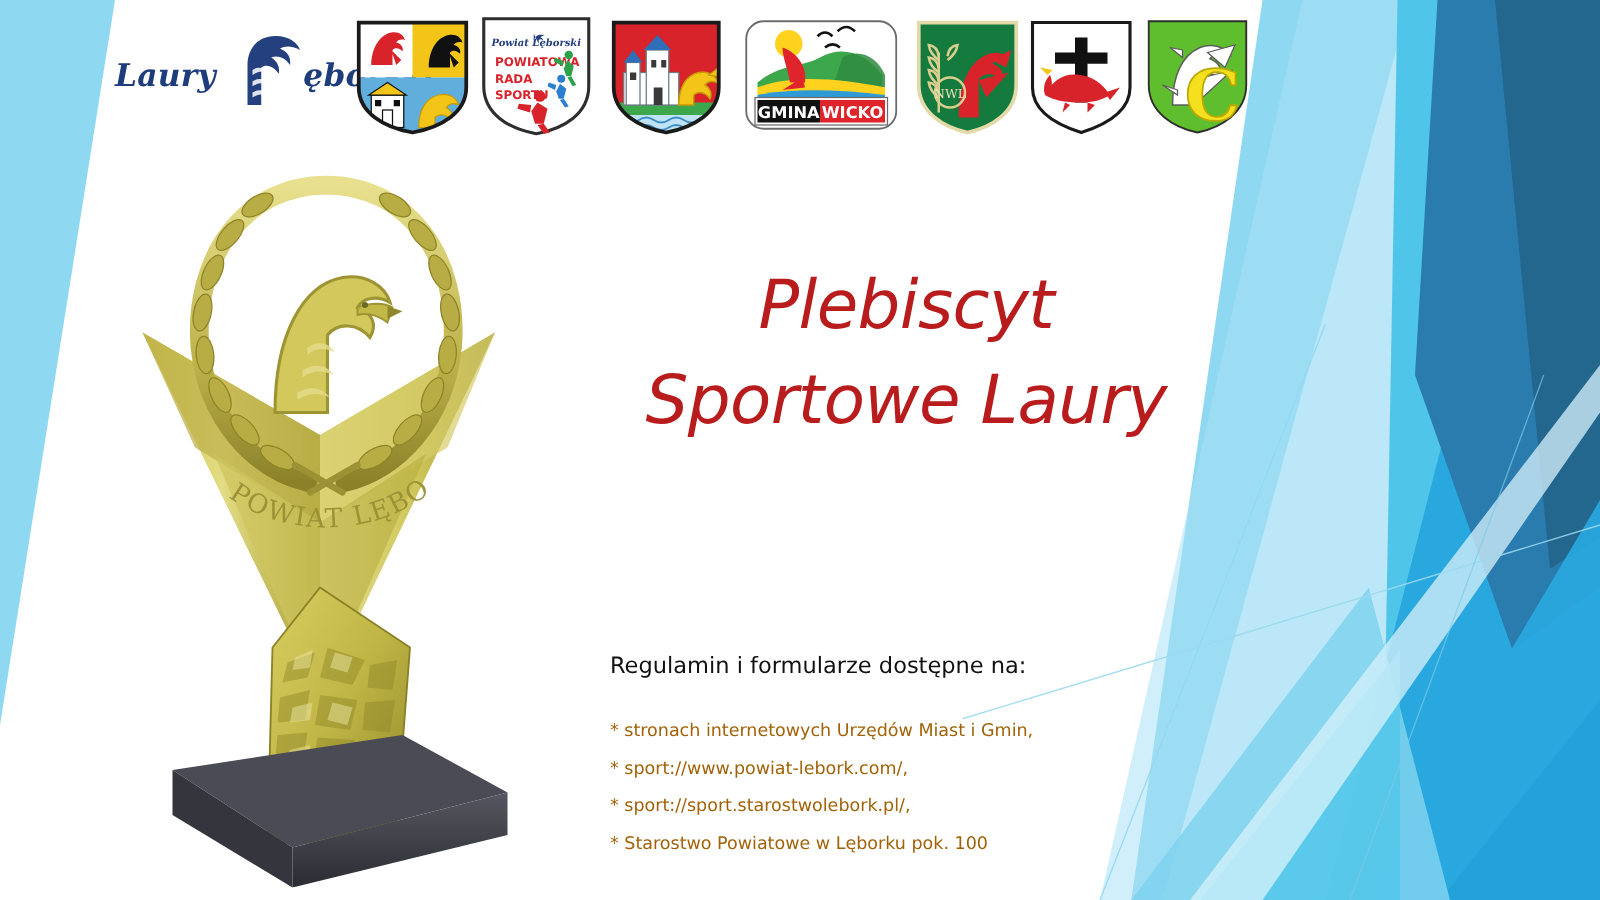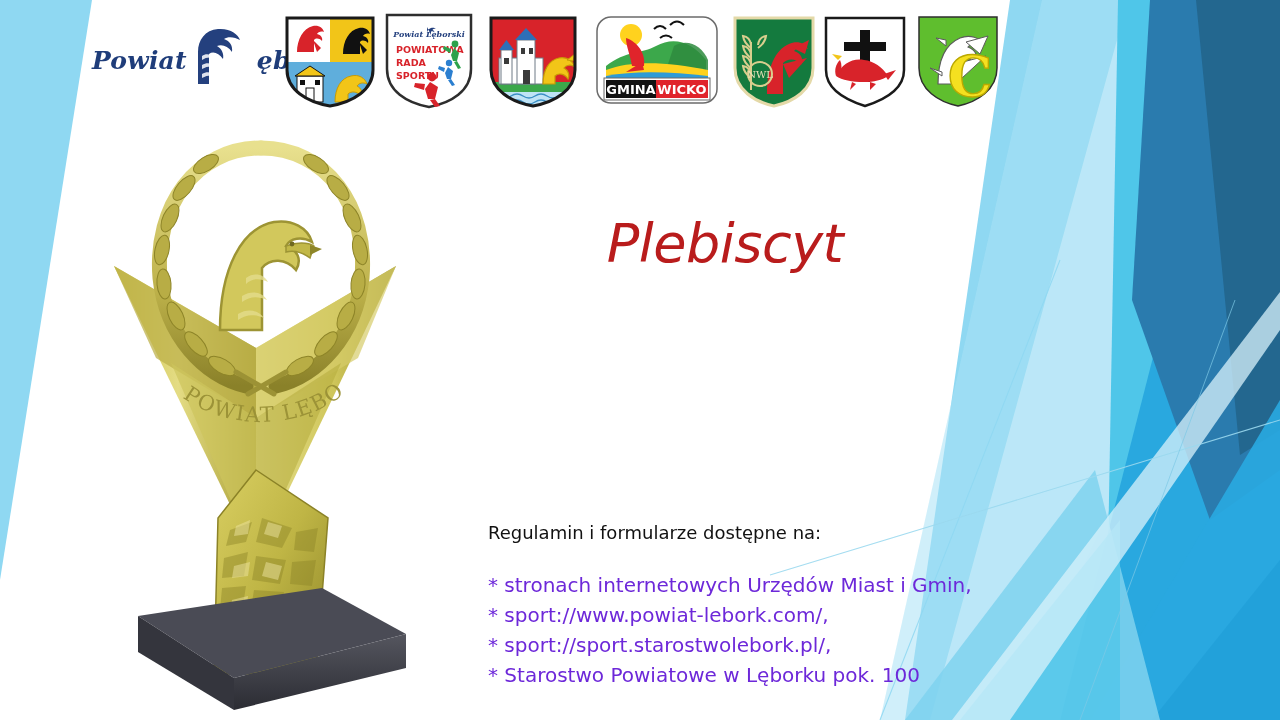--- a/index.html
+++ b/index.html
@@ -37,21 +37,21 @@
   .body-block{
     position:absolute;left:488px;top:516px;width:620px;
   }
   .body-lead{
     font-family:"DejaVu Sans","Liberation Sans",sans-serif;
     font-size:18px;line-height:34px;color:#111;white-space:nowrap;
   }
   .body-gap{height:20px;}
   .body-item{
     font-family:"DejaVu Sans","Liberation Sans",sans-serif;
-    font-size:20px;line-height:30px;color:#6d28d9;white-space:nowrap;
+    font-size:14px;line-height:30px;color:#a16207;white-space:nowrap;
   }
 </style>
 </head>
 <body>
 
 <div id="slide">
 
   <svg id="bg" viewBox="0 0 1280 720" xmlns="http://www.w3.org/2000/svg">
     <rect x="0" y="0" width="1280" height="720" fill="#ffffff"></rect>
 
@@ -87,21 +87,21 @@
   <div class="logo-strip">
 
     <div class="powiat-wordmark">
       <svg class="pw-lion" width="70" height="62" viewBox="0 0 70 62" xmlns="http://www.w3.org/2000/svg">
         <path d="M20 58 L20 26 C20 14 27 4 40 3 C52 2 60 8 62 14 C57 11 50 10 46 13 C52 15 55 20 54 26 C50 20 44 18 39 20 C44 23 46 28 45 33 C41 27 35 25 31 28 L31 58 Z" fill="#24407E"></path>
         <path d="M24 30 C28 27 33 28 36 32 C32 31 28 31 24 34 Z" fill="#ffffff" opacity="0.85"></path>
         <path d="M24 39 C29 36 34 37 38 41 C33 40 29 40 24 43 Z" fill="#ffffff" opacity="0.85"></path>
         <path d="M24 48 C29 45 34 46 38 50 C33 49 29 49 24 52 Z" fill="#ffffff" opacity="0.85"></path>
       </svg>
       <div class="pw-text">
-        <span>Powiat</span><span style="display:inline-block;width:70px;"></span><span>ęborski</span>
+        <span>Laury</span><span style="display:inline-block;width:70px;"></span><span>ęborski</span>
       </div>
     </div>
 
     <svg class="shield" style="left:283px;top:14px;" width="94" height="96" viewBox="0 0 94 96" xmlns="http://www.w3.org/2000/svg">
       <defs>
         <clipPath id="clipShield1">
           <path d="M4 4 H90 V56 C90 76 70 88 47 92 C24 88 4 76 4 56 Z"></path>
         </clipPath>
       </defs>
       <g clip-path="url(#clipShield1)">
@@ -371,20 +371,21 @@
       <polygon points="170,480 186,484 182,498 166,494"></polygon>
     </g>
 
     <polygon points="42,498 226,470 310,516 138,560" fill="#4A4B55"></polygon>
     <polygon points="42,498 138,560 138,592 42,534" fill="#34353D"></polygon>
     <polygon points="138,560 310,516 310,550 138,592" fill="url(#baseG)"></polygon>
   </svg>
 
   <div class="title-block">
     <div class="title-line">Plebiscyt</div>
+    <div class="title-line">Sportowe Laury</div>
   </div>
 
   <div class="body-block">
     <div class="body-lead">Regulamin i formularze dostępne na:</div>
     <div class="body-gap"></div>
     <div class="body-item">* stronach internetowych Urzędów Miast i Gmin,</div>
     <div class="body-item">* sport://www.powiat-lebork.com/,</div>
     <div class="body-item">* sport://sport.starostwolebork.pl/,</div>
     <div class="body-item">* Starostwo Powiatowe w Lęborku pok. 100</div>
   </div>

